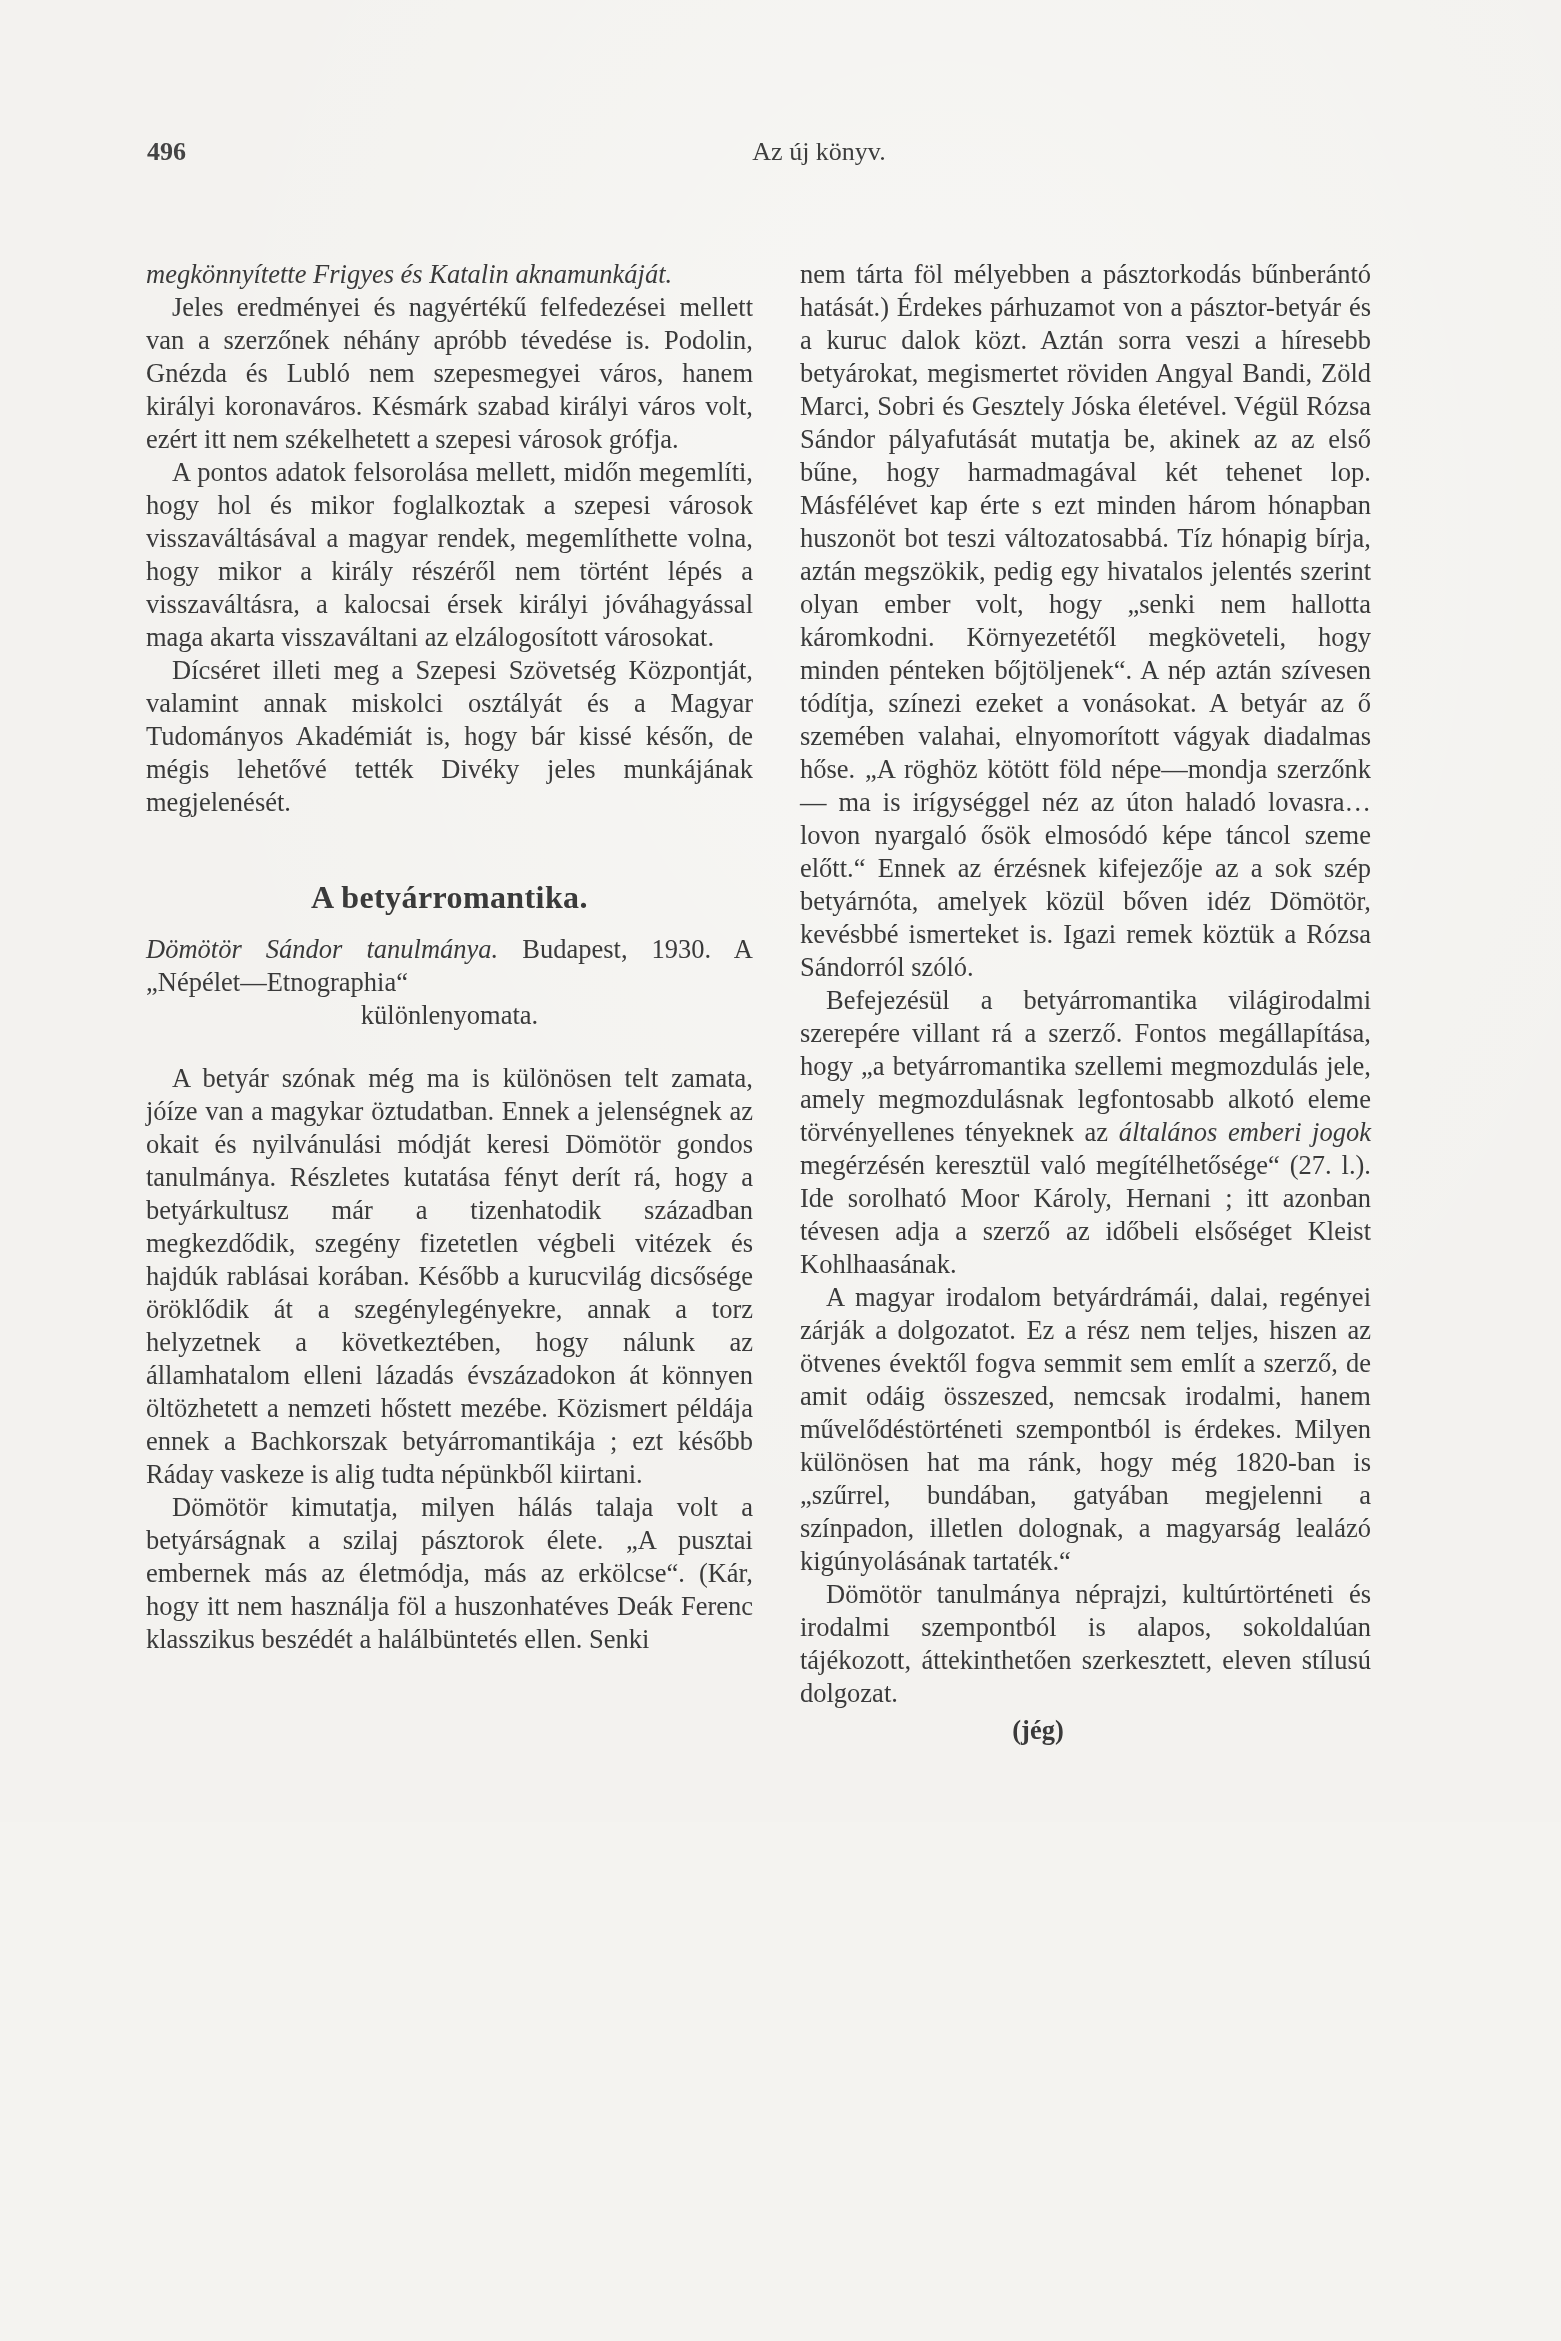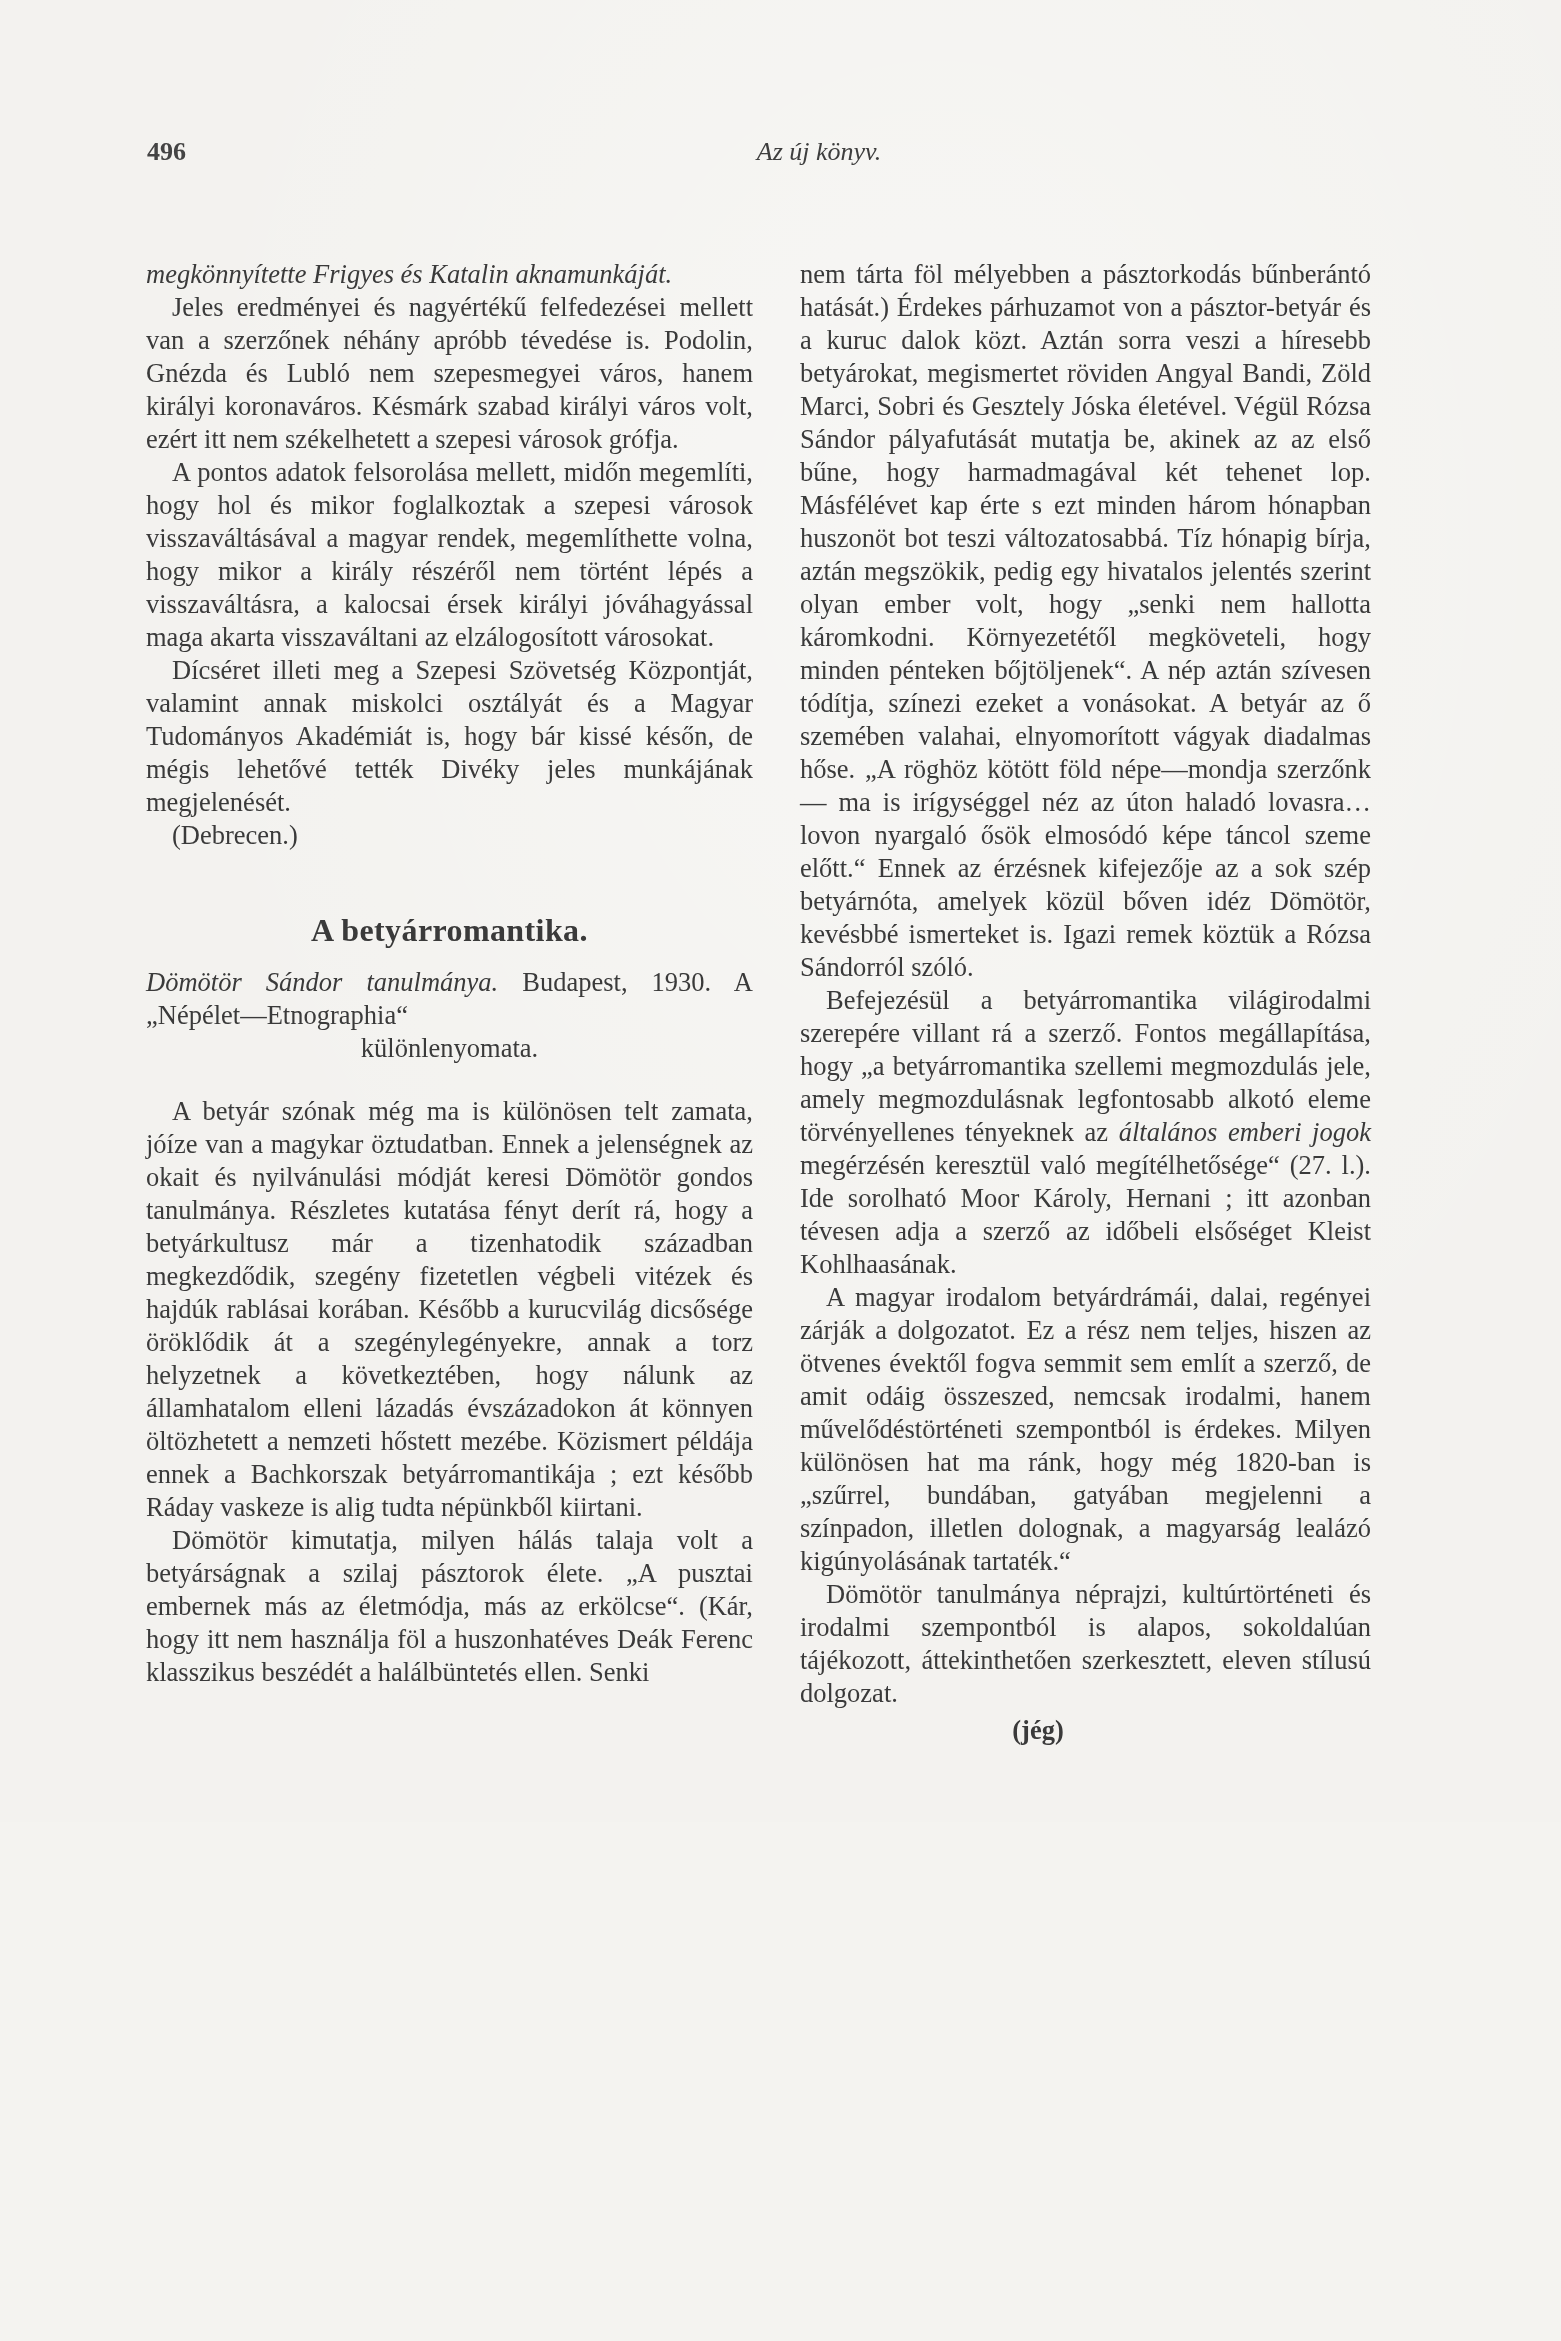--- a/index.html
+++ b/index.html
@@ -37,21 +37,20 @@
       font-size: 26px;
       font-weight: bold;
       color: #444;
       letter-spacing: 0px;
     }
     .journal-title {
       position: absolute;
       left: 0; right: 0;
       top: 0;
       text-align: center;
-      font-style: italic;
       font-size: 26px;
       color: #3e3e3e;
       padding-left: 121px;
     }
     .column {
       position: absolute;
       top: 258px;
       font-size: 26.5px;
       line-height: 33px;
       text-align: justify;
@@ -104,21 +103,20 @@
   <div class="running-head">
     <div class="page-number">496</div>
     <div class="journal-title">Az új könyv.</div>
   </div>
 
   <div class="column col-left">
     <p class="para noindent it">megkönnyítette Frigyes és Katalin aknamunkáját.</p>
     <p class="para">Jeles eredményei és nagyértékű felfedezései mellett van a szerzőnek néhány apróbb tévedése is. Podolin, Gnézda és Lubló nem szepesmegyei város, hanem királyi koronaváros. Késmárk szabad királyi város volt, ezért itt nem székelhetett a szepesi városok grófja.</p>
     <p class="para">A pontos adatok felsorolása mellett, midőn megemlíti, hogy hol és mikor foglalkoztak a szepesi városok visszaváltásával a magyar rendek, megemlíthette volna, hogy mikor a király részéről nem történt lépés a visszaváltásra, a kalocsai érsek királyi jóváhagyással maga akarta visszaváltani az elzálogosított városokat.</p>
     <p class="para">Dícséret illeti meg a Szepesi Szövetség Központját, valamint annak miskolci osztályát és a Magyar Tudományos Akadémiát is, hogy bár kissé későn, de mégis lehetővé tették Divéky jeles munkájának megjelenését.</p>
-    <p class="place">(Debrecen.)</p>
 
     <div class="section-title">A betyárromantika.</div>
     <p class="bib"><span class="it">Dömötör Sándor tanulmánya.</span><span> Budapest, 1930. A „Népélet—Etnographia“</span></p>
     <p class="bib-center">különlenyomata.</p>
     <p class="para">A betyár szónak még ma is különösen telt zamata, jóíze van a magykar öztudatban. Ennek a jelenségnek az okait és nyilvánulási módját keresi Dömötör gondos tanulmánya. Részletes kutatása fényt derít rá, hogy a betyárkultusz már a tizenhatodik században megkezdődik, szegény fizetetlen végbeli vitézek és hajdúk rablásai korában. Később a kurucvilág dicsősége öröklődik át a szegénylegényekre, annak a torz helyzetnek a következtében, hogy nálunk az államhatalom elleni lázadás évszázadokon át könnyen öltözhetett a nemzeti hőstett mezébe. Közismert példája ennek a Bachkorszak betyárromantikája ; ezt később Ráday vaskeze is alig tudta népünkből kiirtani.</p>
     <p class="para">Dömötör kimutatja, milyen hálás talaja volt a betyárságnak a szilaj pásztorok élete. „A pusztai embernek más az életmódja, más az erkölcse“. (Kár, hogy itt nem használja föl a huszonhatéves Deák Ferenc klasszikus beszédét a halálbüntetés ellen. Senki</p>
   </div>
 
   <div class="column col-right">
     <p class="para noindent">nem tárta föl mélyebben a pásztorkodás bűnberántó hatását.) Érdekes párhuzamot von a pásztor-betyár és a kuruc dalok közt. Aztán sorra veszi a híresebb betyárokat, megismertet röviden Angyal Bandi, Zöld Marci, Sobri és Gesztely Jóska életével. Végül Rózsa Sándor pályafutását mutatja be, akinek az az első bűne, hogy harmadmagával két tehenet lop. Másfélévet kap érte s ezt minden három hónapban huszonöt bot teszi változatosabbá. Tíz hónapig bírja, aztán megszökik, pedig egy hivatalos jelentés szerint olyan ember volt, hogy „senki nem hallotta káromkodni. Környezetétől megköveteli, hogy minden pénteken bőjtöljenek“. A nép aztán szívesen tódítja, színezi ezeket a vonásokat. A betyár az ő szemében valahai, elnyomorított vágyak diadalmas hőse. „A röghöz kötött föld népe—mondja szerzőnk — ma is irígységgel néz az úton haladó lovasra… lovon nyargaló ősök elmosódó képe táncol szeme előtt.“ Ennek az érzésnek kifejezője az a sok szép betyárnóta, amelyek közül bőven idéz Dömötör, kevésbbé ismerteket is. Igazi remek köztük a Rózsa Sándorról szóló.</p>

